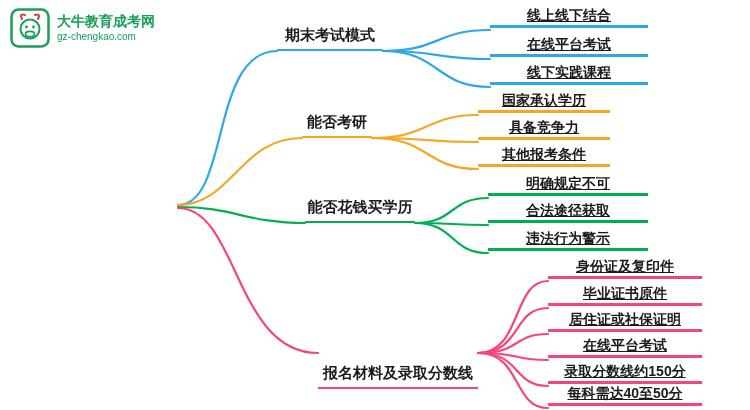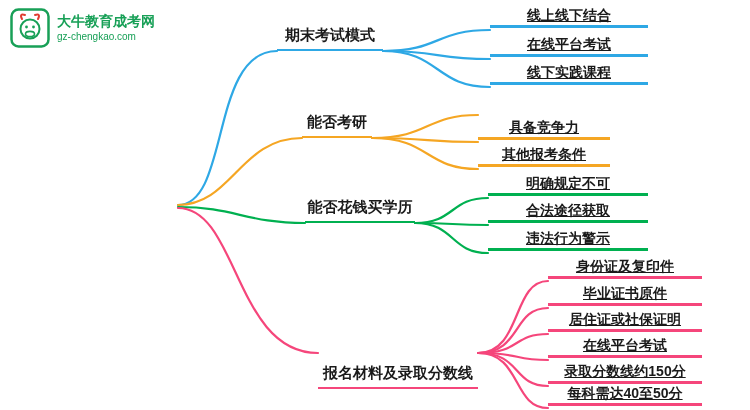--- a/index.html
+++ b/index.html
@@ -76,20 +76,21 @@
 
   <div class="node branch-label" style="left: 277px; top: 26px; width: 106px; border-bottom-color: rgb(46, 168, 229);">期末考试模式</div>
   <div class="node branch-label" style="left: 302px; top: 113px; width: 70px; border-bottom-color: rgb(245, 166, 35);">能否考研</div>
   <div class="node branch-label" style="left: 305px; top: 198px; width: 110px; border-bottom-color: rgb(0, 176, 80);">能否花钱买学历</div>
   <div class="node branch-label" style="left: 318px; top: 328px; width: 160px; border-bottom-color: rgb(245, 70, 123); margin-top: 36px;">报名材料及录取分数线</div>
 
   <div class="node leaf" style="left: 490px; top: 7px; width: 158px; border-bottom-color: rgb(46, 168, 229);">线上线下结合</div>
   <div class="node leaf" style="left: 490px; top: 36px; width: 158px; border-bottom-color: rgb(46, 168, 229);">在线平台考试</div>
   <div class="node leaf" style="left: 490px; top: 64px; width: 158px; border-bottom-color: rgb(46, 168, 229);">线下实践课程</div>
 
+  <div class="node leaf" style="left: 478px; top: 92px; width: 132px; border-bottom-color: rgb(245, 166, 35);">国家承认学历</div>
   <div class="node leaf" style="left: 478px; top: 119px; width: 132px; border-bottom-color: rgb(245, 166, 35);">具备竞争力</div>
   <div class="node leaf" style="left: 478px; top: 146px; width: 132px; border-bottom-color: rgb(245, 166, 35);">其他报考条件</div>
 
   <div class="node leaf" style="left: 488px; top: 175px; width: 160px; border-bottom-color: rgb(0, 176, 80);">明确规定不可</div>
   <div class="node leaf" style="left: 488px; top: 202px; width: 160px; border-bottom-color: rgb(0, 176, 80);">合法途径获取</div>
   <div class="node leaf" style="left: 488px; top: 230px; width: 160px; border-bottom-color: rgb(0, 176, 80);">违法行为警示</div>
 
   <div class="node leaf" style="left: 548px; top: 258px; width: 154px; border-bottom-color: rgb(245, 70, 123);">身份证及复印件</div>
   <div class="node leaf" style="left: 548px; top: 285px; width: 154px; border-bottom-color: rgb(245, 70, 123); text-align: center;">毕业证书原件</div>
   <div class="node leaf" style="left: 548px; top: 311px; width: 154px; border-bottom-color: rgb(245, 70, 123);">居住证或社保证明</div>

